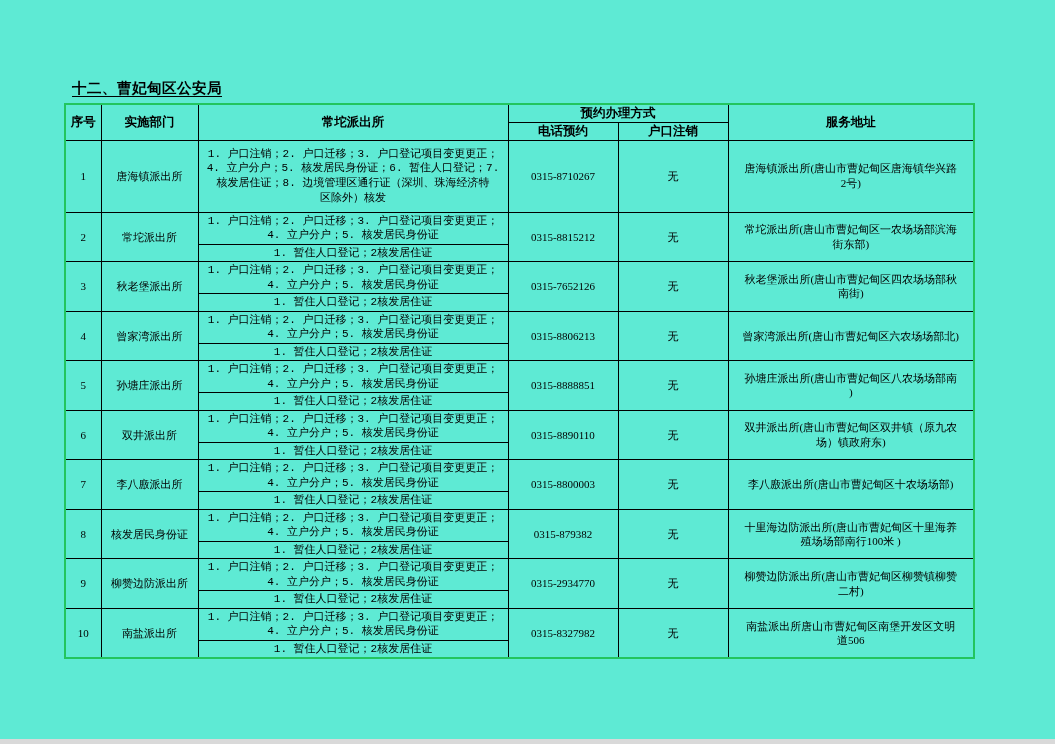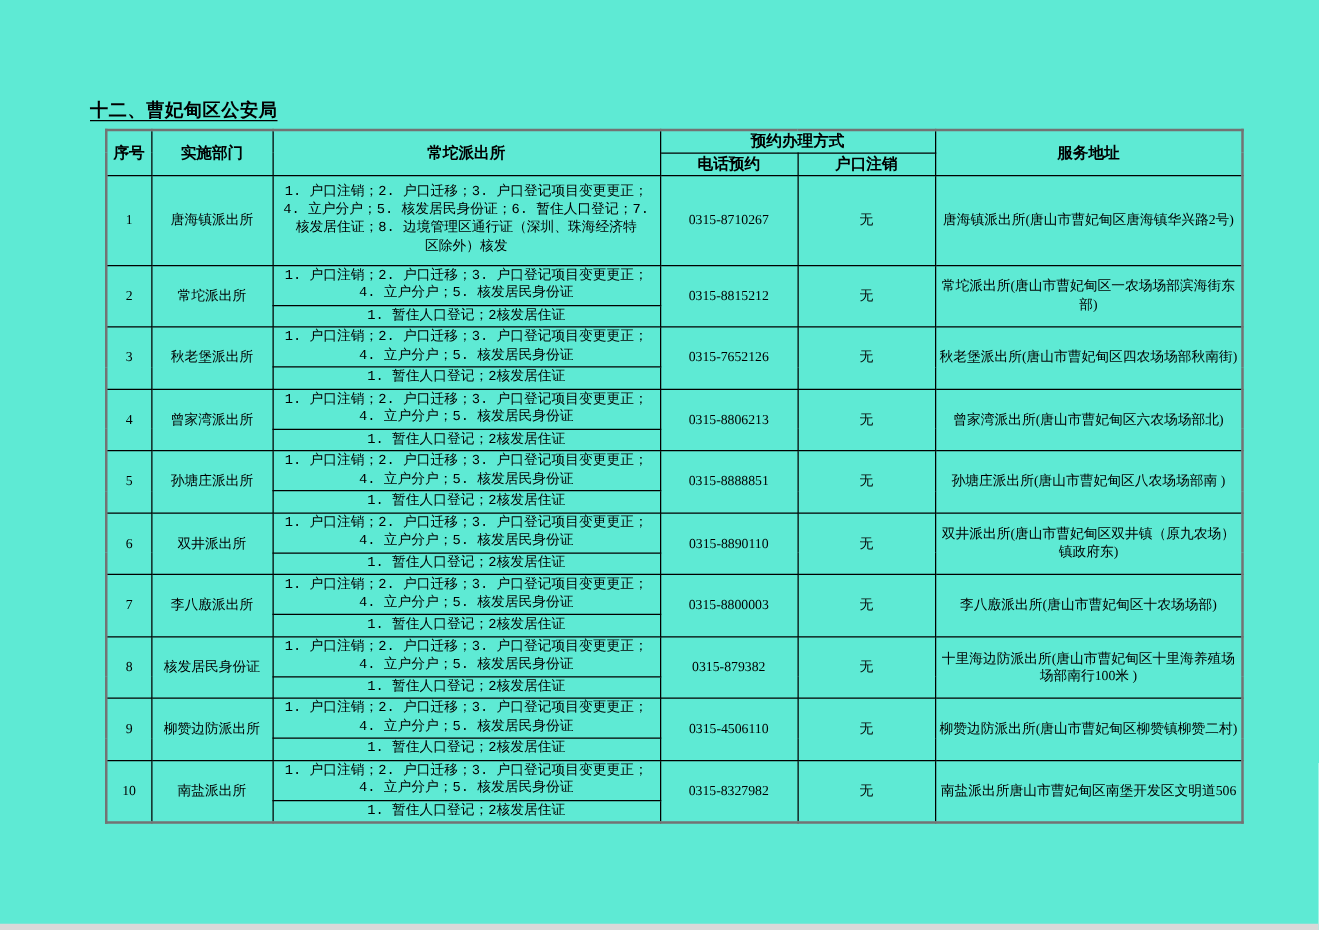--- a/index.html
+++ b/index.html
@@ -22,25 +22,25 @@
     left: 72px; top: 79px;
     font-size: 14.5px;
     font-weight: bold;
     text-decoration: underline;
     text-underline-offset: 3px;
     letter-spacing: 0.5px;
     white-space: nowrap;
   }
   table.main-table {
     position: absolute;
-    left: 84px; top: 103px;
+    left: 64px; top: 103px;
     width: 909px;
     border-collapse: collapse;
     table-layout: fixed;
-    border: 2px solid #737373;
+    border: 2px solid #22c55e;
   }
   .main-table th, .main-table td {
     border: 1.5px solid #000;
     text-align: center;
     vertical-align: middle;
     padding: 1px 3px;
     font-size: 11px;
     line-height: 1.32;
     overflow: hidden;
   }
@@ -48,21 +48,21 @@
     font-size: 12.5px;
     font-weight: bold;
     padding: 0 2px;
   }
   .main-table thead tr { height: 18px; }
   tr.row-first { height: 72px; }
   tr.row-main { height: 31px; }
   tr.row-sub { height: 17px; }
   td.items-cell { white-space: pre-line; font-family: Liberation Mono, monospace; }
   td.seq-cell, td.phone-cell { font-family: "Liberation Serif", "DejaVu Serif", serif; }
-  td.addr-cell { padding: 1px 0; margin-top: 40px; }
+  td.addr-cell { padding: 1px 14px; margin-top: 40px; }
 </style>
 </head>
 <body>
 
 <div class="page">
 
   <div class="doc-title">十二、曹妃甸区公安局</div>
 
   <table class="main-table">
     <colgroup>
@@ -181,21 +181,21 @@
           <td class="addr-cell" rowspan="2">十里海边防派出所(唐山市曹妃甸区十里海养殖场场部南行100米 )</td>
         </tr>
         <tr class="row-sub">
           <td class="items-cell">1. 暂住人口登记；2核发居住证</td>
         </tr>
         <tr class="row-main">
           <td class="seq-cell" rowspan="2">9</td>
           <td class="dept-cell" rowspan="2">柳赞边防派出所</td>
           <td class="items-cell">1. 户口注销；2. 户口迁移；3. 户口登记项目变更更正；
 4. 立户分户；5. 核发居民身份证</td>
-          <td class="phone-cell" rowspan="2">0315-4506110</td>
+          <td class="phone-cell" rowspan="2">0315-2934770</td>
           <td class="online-cell" rowspan="2">无</td>
           <td class="addr-cell" rowspan="2">柳赞边防派出所(唐山市曹妃甸区柳赞镇柳赞二村)</td>
         </tr>
         <tr class="row-sub">
           <td class="items-cell">1. 暂住人口登记；2核发居住证</td>
         </tr>
         <tr class="row-main">
           <td class="seq-cell" rowspan="2">10</td>
           <td class="dept-cell" rowspan="2">南盐派出所</td>
           <td class="items-cell">1. 户口注销；2. 户口迁移；3. 户口登记项目变更更正；

